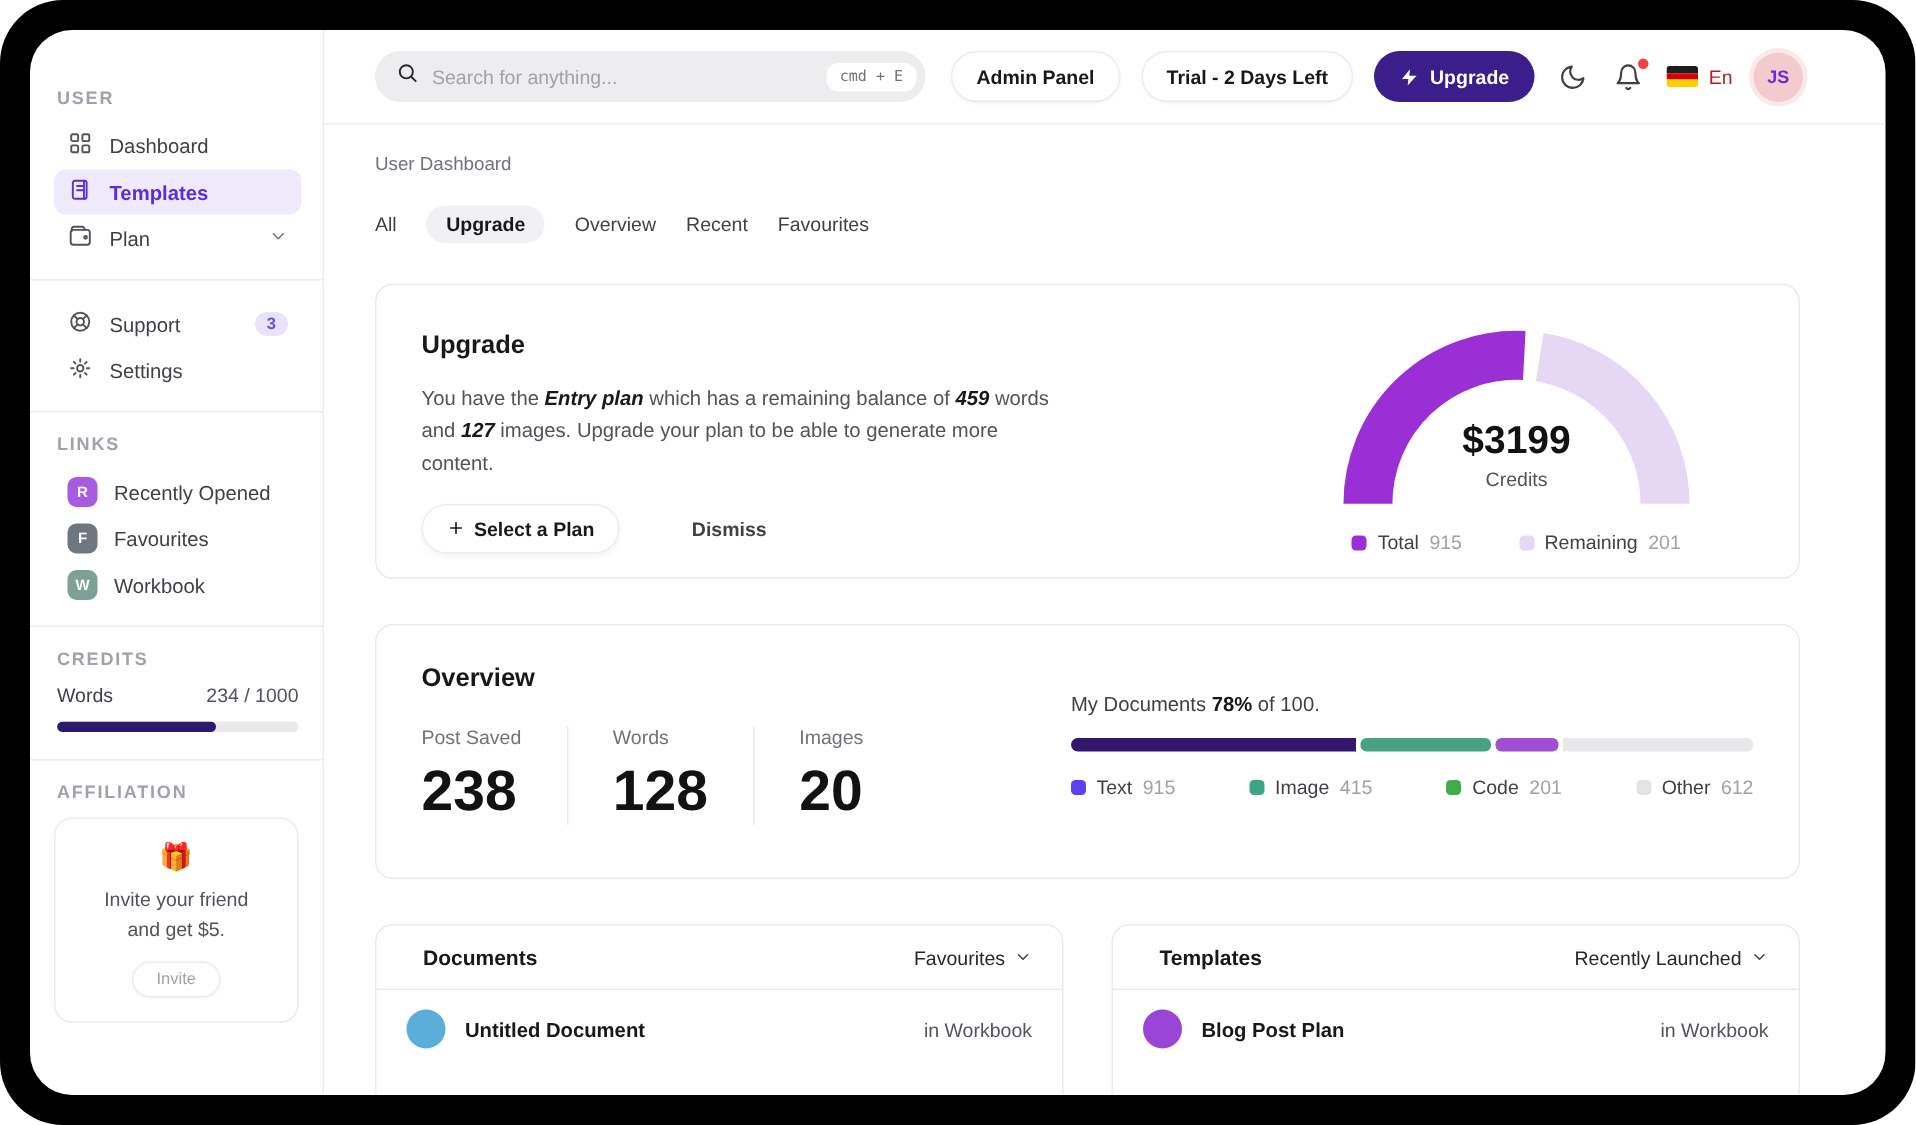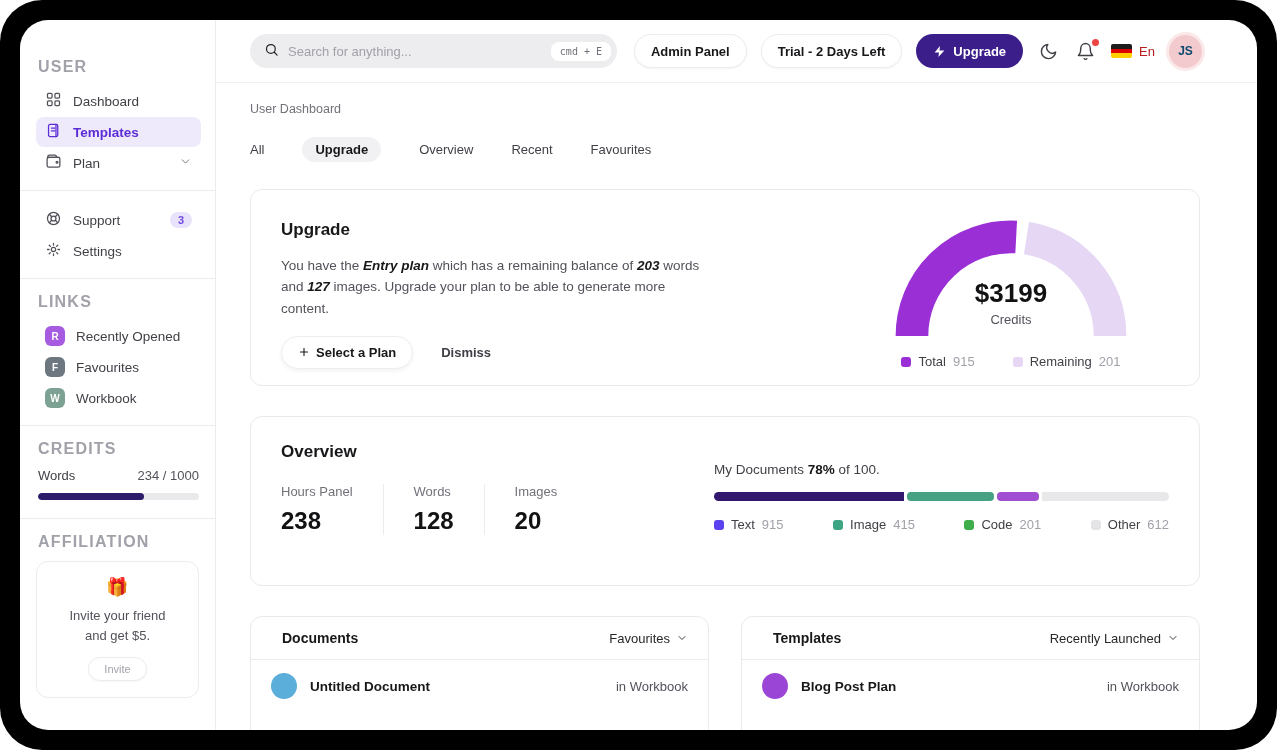--- a/index.html
+++ b/index.html
@@ -5,21 +5,21 @@
   * { margin:0; padding:0; box-sizing:border-box; }
   html,body { background:#fff; }
   body { font-family:"Liberation Sans", sans-serif; width:1277px; height:750px; position:relative; }
 
   .device-frame { position:absolute; inset:0; background:#000; border-radius:42px; }
   .app { position:absolute; left:20px; top:20px; width:1237px; height:710px; background:#fff;
          border-radius:28px; overflow:hidden; display:flex; }
 
   
   .sidebar { width:196px; flex:0 0 196px; border-right:1px solid #ececf0; padding:38px 14px 0 16px; }
-  .section-label { font-size:16px; font-weight:700; letter-spacing:1.2px; color:#a1a1aa; margin:0 0 10px 2px; }
+  .section-label { font-size:12px; font-weight:700; letter-spacing:1.2px; color:#a1a1aa; margin:0 0 10px 2px; }
   .nav-item { display:flex; align-items:center; gap:11px; height:30px; padding:0 9px; margin:1px 0;
               border-radius:8px; font-size:13.5px; color:#3f3f46; font-weight:500; cursor:pointer; }
   .nav-item svg { width:17px; height:17px; stroke:#52525b; stroke-width:1.8; fill:none;
                   stroke-linecap:round; stroke-linejoin:round; flex:0 0 17px; }
   .nav-item.active { background:#efe9fc; color:#5c2dd5; font-weight:600; }
   .nav-item.active svg { stroke:#5c2dd5; }
   .nav-item .chev { margin-left:auto; }
   .nav-item .chev svg { width:13px; height:13px; stroke:#71717a; }
   .badge { margin-left:auto; background:#e9e2fb; color:#6d4ae0; font-size:11px; font-weight:600;
            border-radius:999px; padding:2px 8px; }
@@ -58,41 +58,41 @@
   .primary-btn svg { width:13px; height:13px; fill:#fff; stroke:none; }
   .icon-btn { background:none; border:none; cursor:pointer; position:relative; display:flex; padding:2px; }
   .icon-btn svg { width:19px; height:19px; stroke:#3f3f46; stroke-width:1.8; fill:none;
                   stroke-linecap:round; stroke-linejoin:round; }
   .notif-dot { position:absolute; top:-1px; right:-2px; width:7px; height:7px; background:#ef4444; border-radius:50%; }
   .lang { display:flex; align-items:center; gap:7px; cursor:pointer; }
   .flag { width:21px; height:14px; border-radius:2px; overflow:hidden; display:flex; flex-direction:column; }
   .flag i { flex:1; }
   .flag i:nth-child(1){background:#1d1d1d;} .flag i:nth-child(2){background:#d00;} .flag i:nth-child(3){background:#ffce00;}
   .lang span { font-size:13px; color:#b91c1c; }
-  .avatar { width:33px; height:33px; border-radius:50%; background:#f3cace; color:#0c4a6e; font-size:12px;
+  .avatar { width:33px; height:33px; border-radius:50%; background:#f3cace; color:#6d28d9; font-size:12px;
             font-weight:700; display:flex; align-items:center; justify-content:center;
             box-shadow:0 0 0 3px #fbe9ea; cursor:pointer;text-align:center; }
 
   
   .content { flex:1; padding:19px 0 0 34px; overflow:hidden; }
   .content-inner { width:950px; }
   .breadcrumb { font-size:12.5px; color:#71717a; margin-bottom:9px; }
   .header-row { display:flex; align-items:center; }
   .page-title { font-size:29px; font-weight:800; color:#121214; letter-spacing:-.5px; }
   .header-actions { margin-left:auto; display:flex; gap:11px; }
-  .tabs { display:flex; align-items:center; gap:38px; margin:21px 0 0 0; font-size:13px; color:#3f3f46; }
+  .tabs { display:flex; align-items:center; gap:20px; margin:21px 0 0 0; font-size:13px; color:#3f3f46; }
   .tab { cursor:pointer; padding:5px 0; font-weight:500; }
   .tab.active { background:#f1f1f4; border-radius:999px; padding:5px 13px; color:#18181b; font-weight:600; }
 
   .card { border:1px solid #e9e9ee; border-radius:12px; background:#fff; }
   .upgrade-card { margin-top:27px; height:197px; display:flex; padding:30px; }
   .upgrade-title { font-size:17px; font-weight:700; color:#18181b; }
   .upgrade-body { width:432px; font-size:13.5px; line-height:1.58; color:#52525b; margin-top:15px; }
   .upgrade-body b { color:#18181b;font-style:italic; }
-  .upgrade-actions { display:flex; align-items:center; gap:28px; margin-top:17px; }
+  .upgrade-actions { display:flex; align-items:center; gap:48px; margin-top:17px; }
   .select-plan { display:flex; align-items:center; gap:6px; background:#fff; border:1px solid #ededf0;
                  border-radius:999px; padding:8px 16px; font-size:13px; font-weight:600; color:#18181b;
                  box-shadow:0 2px 4px rgba(0,0,0,.05); cursor:pointer; }
   .dismiss { background:none; border:none; font-size:13px; font-weight:600; color:#3f3f46; cursor:pointer; }
 
   .gauge-wrap { margin-left:auto; margin-right:42px; width:232px; position:relative; }
   .gauge-wrap svg { width:232px; height:118px; display:block; }
   .gauge-center { position:absolute; left:0; right:0; top:58px; text-align:center; }
   .gauge-value { font-size:26px; font-weight:800; color:#121214; }
   .gauge-sub { font-size:13px; color:#52525b; margin-top:3px; }
@@ -101,21 +101,21 @@
   .legend-sq { width:10px; height:10px; border-radius:3px; flex:0 0 10px; }
   .legend-name { color:#3f3f46; }
   .legend-val { color:#a1a1aa; }
 
   .overview-card { margin-top:30px; height:170px; padding:25px 30px; display:flex; }
   .overview-title { font-size:17px; font-weight:700; color:#18181b; }
   .stats { display:flex; margin-top:22px; }
   .stat { padding-right:30px; }
   .stat + .stat { border-left:1px solid #ececf0; padding-left:30px; }
   .stat-label { font-size:13px; color:#71717a; }
-  .stat-value { font-size:24px; font-weight:800; color:#121214; margin-top:8px; }
+  .stat-value { font-size:38px; font-weight:800; color:#121214; margin-top:8px; }
   .usage { margin-left:auto; width:455px; padding-top:20px; }
   .usage-text { font-size:13.5px; color:#3f3f46; }
   .usage-text b { color:#18181b; }
   .usage-bar { display:flex; gap:3px; margin-top:15px; height:9px; }
   .usage-seg { border-radius:4px; }
   .usage-seg:first-child { border-top-left-radius:999px; border-bottom-left-radius:999px; }
   .usage-seg:last-child { border-top-right-radius:999px; border-bottom-right-radius:999px; }
   .usage-legend { display:flex; justify-content:space-between; margin-top:16px; font-size:13px; }
 
   .bottom-row { display:flex; gap:32px; margin-top:30px; }
@@ -288,21 +288,21 @@
           <span class="tab">All</span>
           <span class="tab active">Upgrade</span>
           <span class="tab">Overview</span>
           <span class="tab">Recent</span>
           <span class="tab">Favourites</span>
         </div>
 
         <section class="card upgrade-card">
           <div>
             <h2 class="upgrade-title">Upgrade</h2>
-            <p class="upgrade-body"><span>You have the </span><b>Entry plan</b><span> which has a remaining balance of </span><b>203</b><span> words and </span><b>127</b><span> images. Upgrade your plan to be able to generate more content.</span></p>
+            <p class="upgrade-body"><span>You have the </span><b>Entry plan</b><span> which has a remaining balance of </span><b>459</b><span> words and </span><b>127</b><span> images. Upgrade your plan to be able to generate more content.</span></p>
             <div class="upgrade-actions">
               <button class="select-plan">
                 <svg viewBox="0 0 24 24" width="12" height="12" style="fill:none;stroke:#18181b;stroke-width:2.2;stroke-linecap:round">
                       <line x1="12" y1="5" x2="12" y2="19"></line>
                       <line x1="5" y1="12" x2="19" y2="12"></line>
                     </svg>
                 <span>Select a Plan</span>
               </button>
               <button class="dismiss">Dismiss</button>
             </div>
@@ -330,21 +330,21 @@
               </span>
             </div>
           </div>
         </section>
 
         <section class="card overview-card">
           <div>
             <h2 class="overview-title">Overview</h2>
             <div class="stats">
               <div class="stat">
-                <div class="stat-label">Hours Panel</div>
+                <div class="stat-label">Post Saved</div>
                 <div class="stat-value">238</div>
               </div>
               <div class="stat">
                 <div class="stat-label">Words</div>
                 <div class="stat-value">128</div>
               </div>
               <div class="stat">
                 <div class="stat-label">Images</div>
                 <div class="stat-value">20</div>
               </div>

